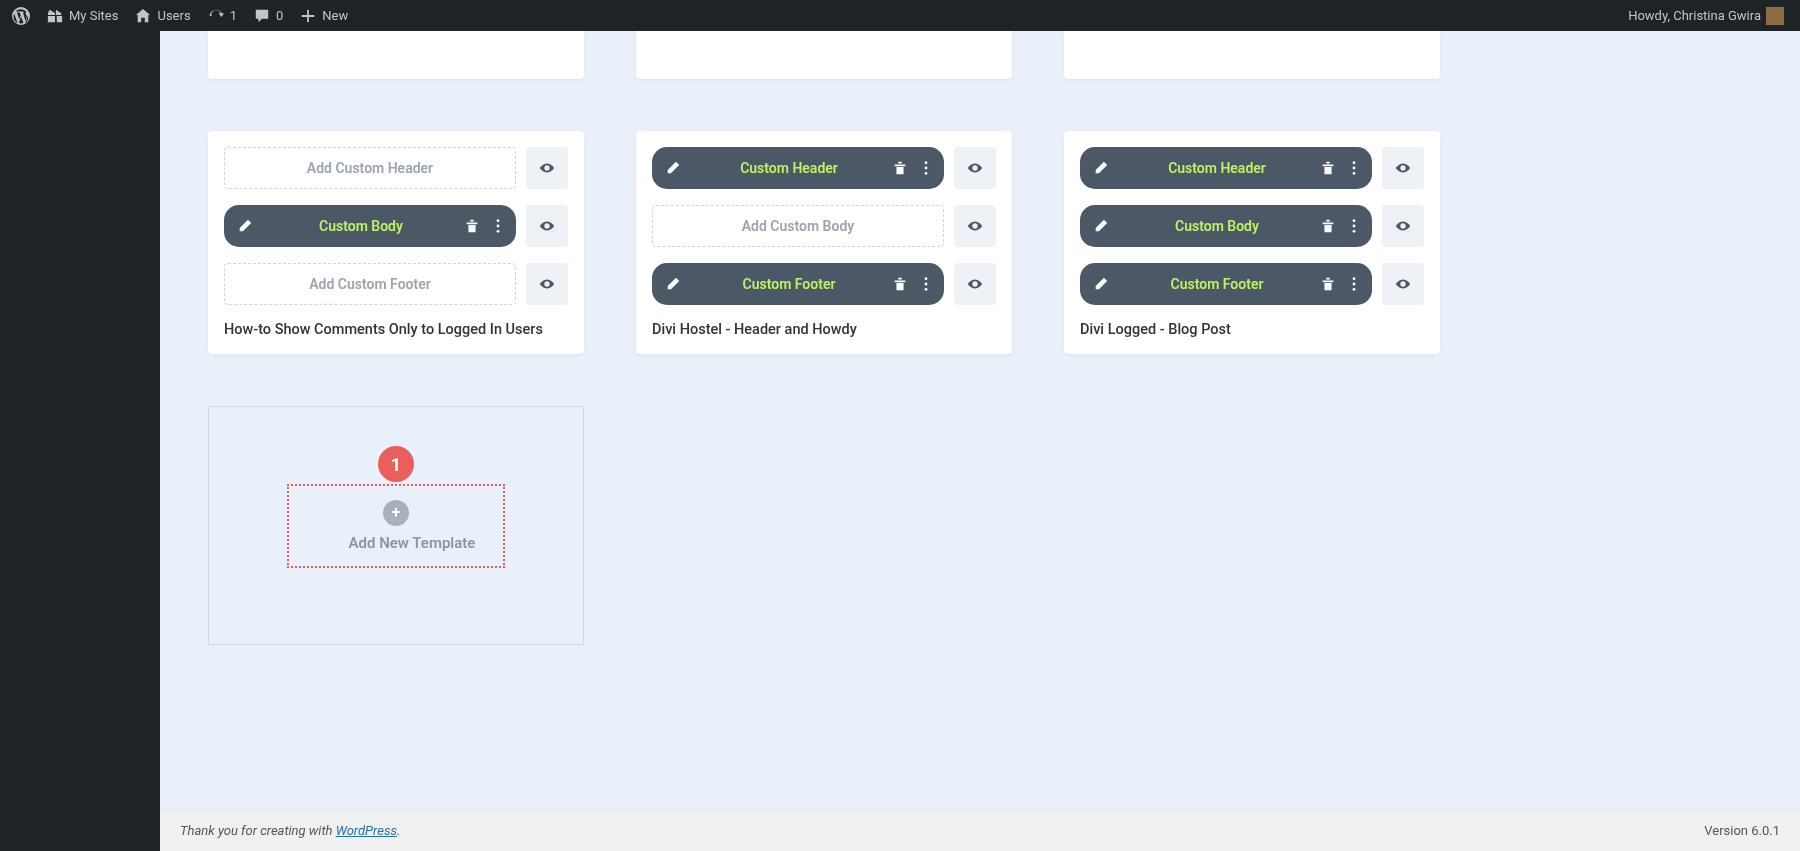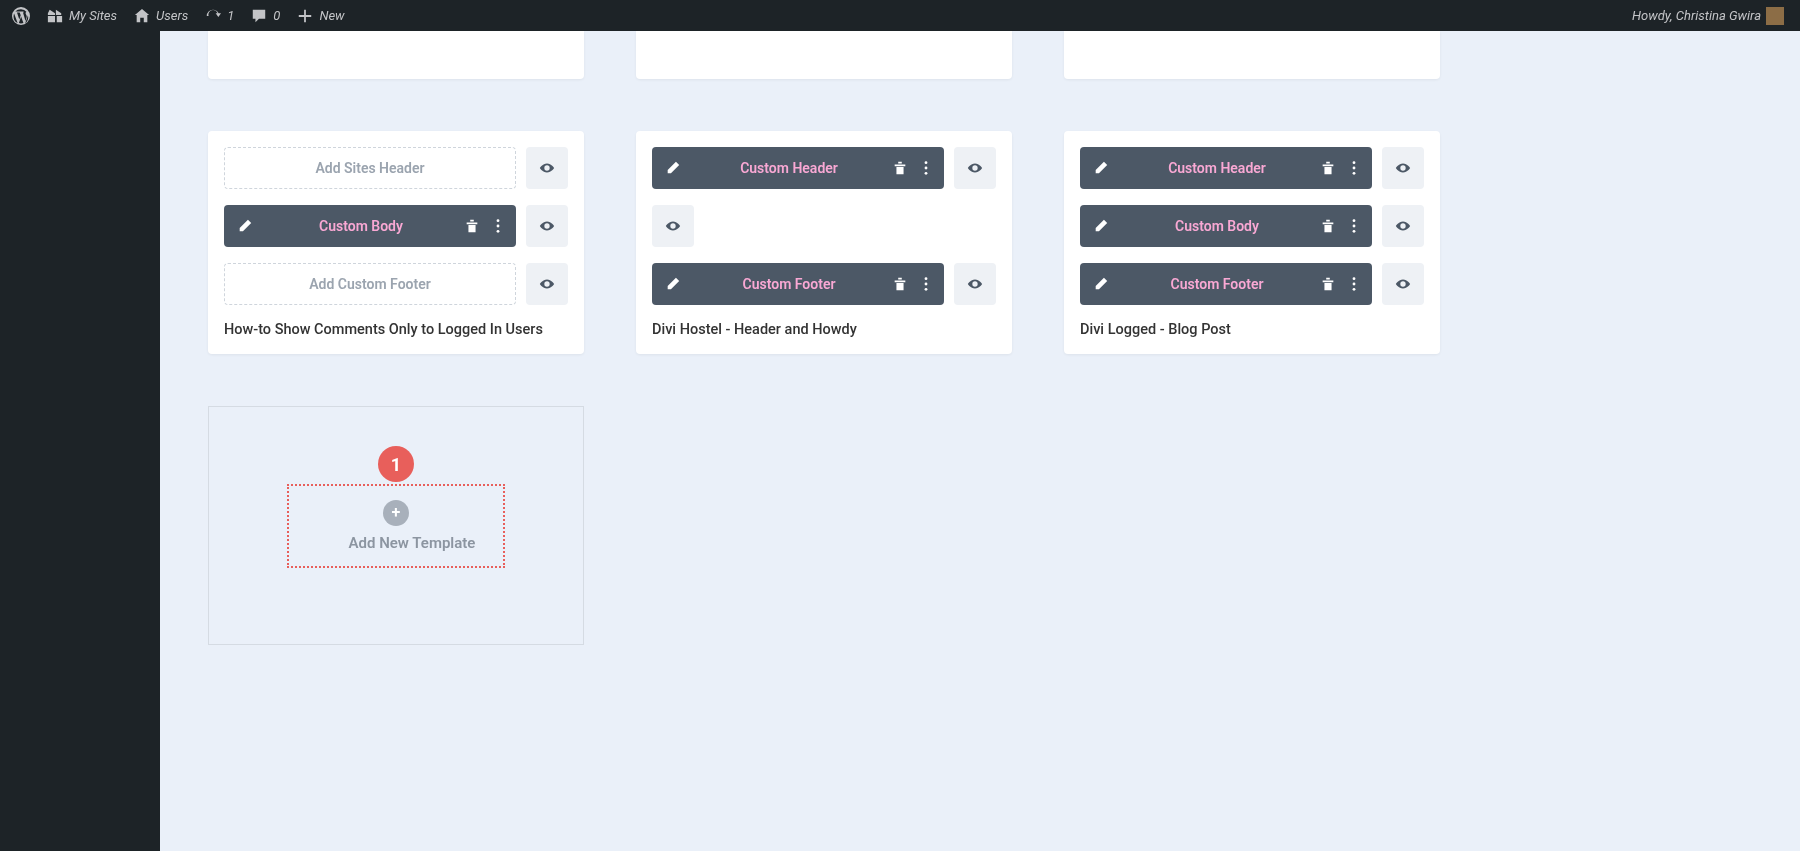--- a/index.html
+++ b/index.html
@@ -26,21 +26,20 @@
   .admin-left { display: flex; align-items: center; gap: 0; }
   .admin-right { display: flex; align-items: flex-start; gap: 6px; }
   .ab-item {
     display: flex;
     align-items: center;
     gap: 5px;
     padding: 0 8px;
     height: 31px;
     cursor: pointer;
     color: #c3c4c7;
-    font-style: italic;
   }
   .ab-icon { width: 18px; height: 18px; display: inline-flex; align-items: center; justify-content: center; }
   .ab-icon svg { fill: #c3c4c7; }
   .avatar {
     width: 18px;
     height: 18px;
     background: #8c6d46;
     display: inline-block;
   }
 
@@ -97,21 +96,22 @@
   .bar {
     flex: 1;
     height: 42px;
     border-radius: 4px;
     display: flex;
     align-items: center;
     position: relative;
   }
   .bar.filled {
     background: #4c5866;
-    color: #f9a8d4;
+    color: #bef264;
+    border-radius: 15px;
   }
   .bar.placeholder {
     border: 1px dashed #cfd5dc;
     color: #9ba4af;
     justify-content: center;
     font-weight: 600;
     font-size: 14px;
   }
   .bar.filled .edit-ic {
     width: 42px;
@@ -338,21 +338,21 @@
         <div class="card-peek"></div>
         <div class="card-peek"></div>
         <div class="card-peek"></div>
       </div>
 
       <div class="grid" style="margin-top:52px;">
 
         <div class="card">
           <div class="section-row">
             <div class="bar placeholder">
-              <span>Add Sites Header</span>
+              <span>Add Custom Header</span>
             </div>
             <div class="eye-btn">
               <svg class="ic ic-d" viewBox="0 0 18 18">
                   <use href="#i-eye"></use>
                 </svg>
             </div>
           </div>
           <div class="section-row">
             <div class="bar filled">
               <span class="edit-ic">
@@ -407,20 +407,23 @@
                   </svg>
               </span>
             </div>
             <div class="eye-btn">
               <svg class="ic ic-d" viewBox="0 0 18 18">
                   <use href="#i-eye"></use>
                 </svg>
             </div>
           </div>
           <div class="section-row">
+            <div class="bar placeholder">
+              <span>Add Custom Body</span>
+            </div>
             <div class="eye-btn">
               <svg class="ic ic-d" viewBox="0 0 18 18">
                   <use href="#i-eye"></use>
                 </svg>
             </div>
           </div>
           <div class="section-row">
             <div class="bar filled">
               <span class="edit-ic">
                   <svg class="ic ic-w" viewBox="0 0 18 18">
@@ -526,14 +529,22 @@
         <div class="add-inner">
           <div class="plus-circle">
             <span>+</span>
           </div>
           <div class="add-label">Add New Template</div>
         </div>
       </div>
 
     </div>
 
+    <div class="footer">
+      <div>
+        <em>
+          <span>Thank you for creating with </span><a href="#">WordPress</a><span>.</span>
+        </em>
+      </div>
+      <div>Version 6.0.1</div>
+    </div>
   </div>
 </div>
 
 </body></html>

